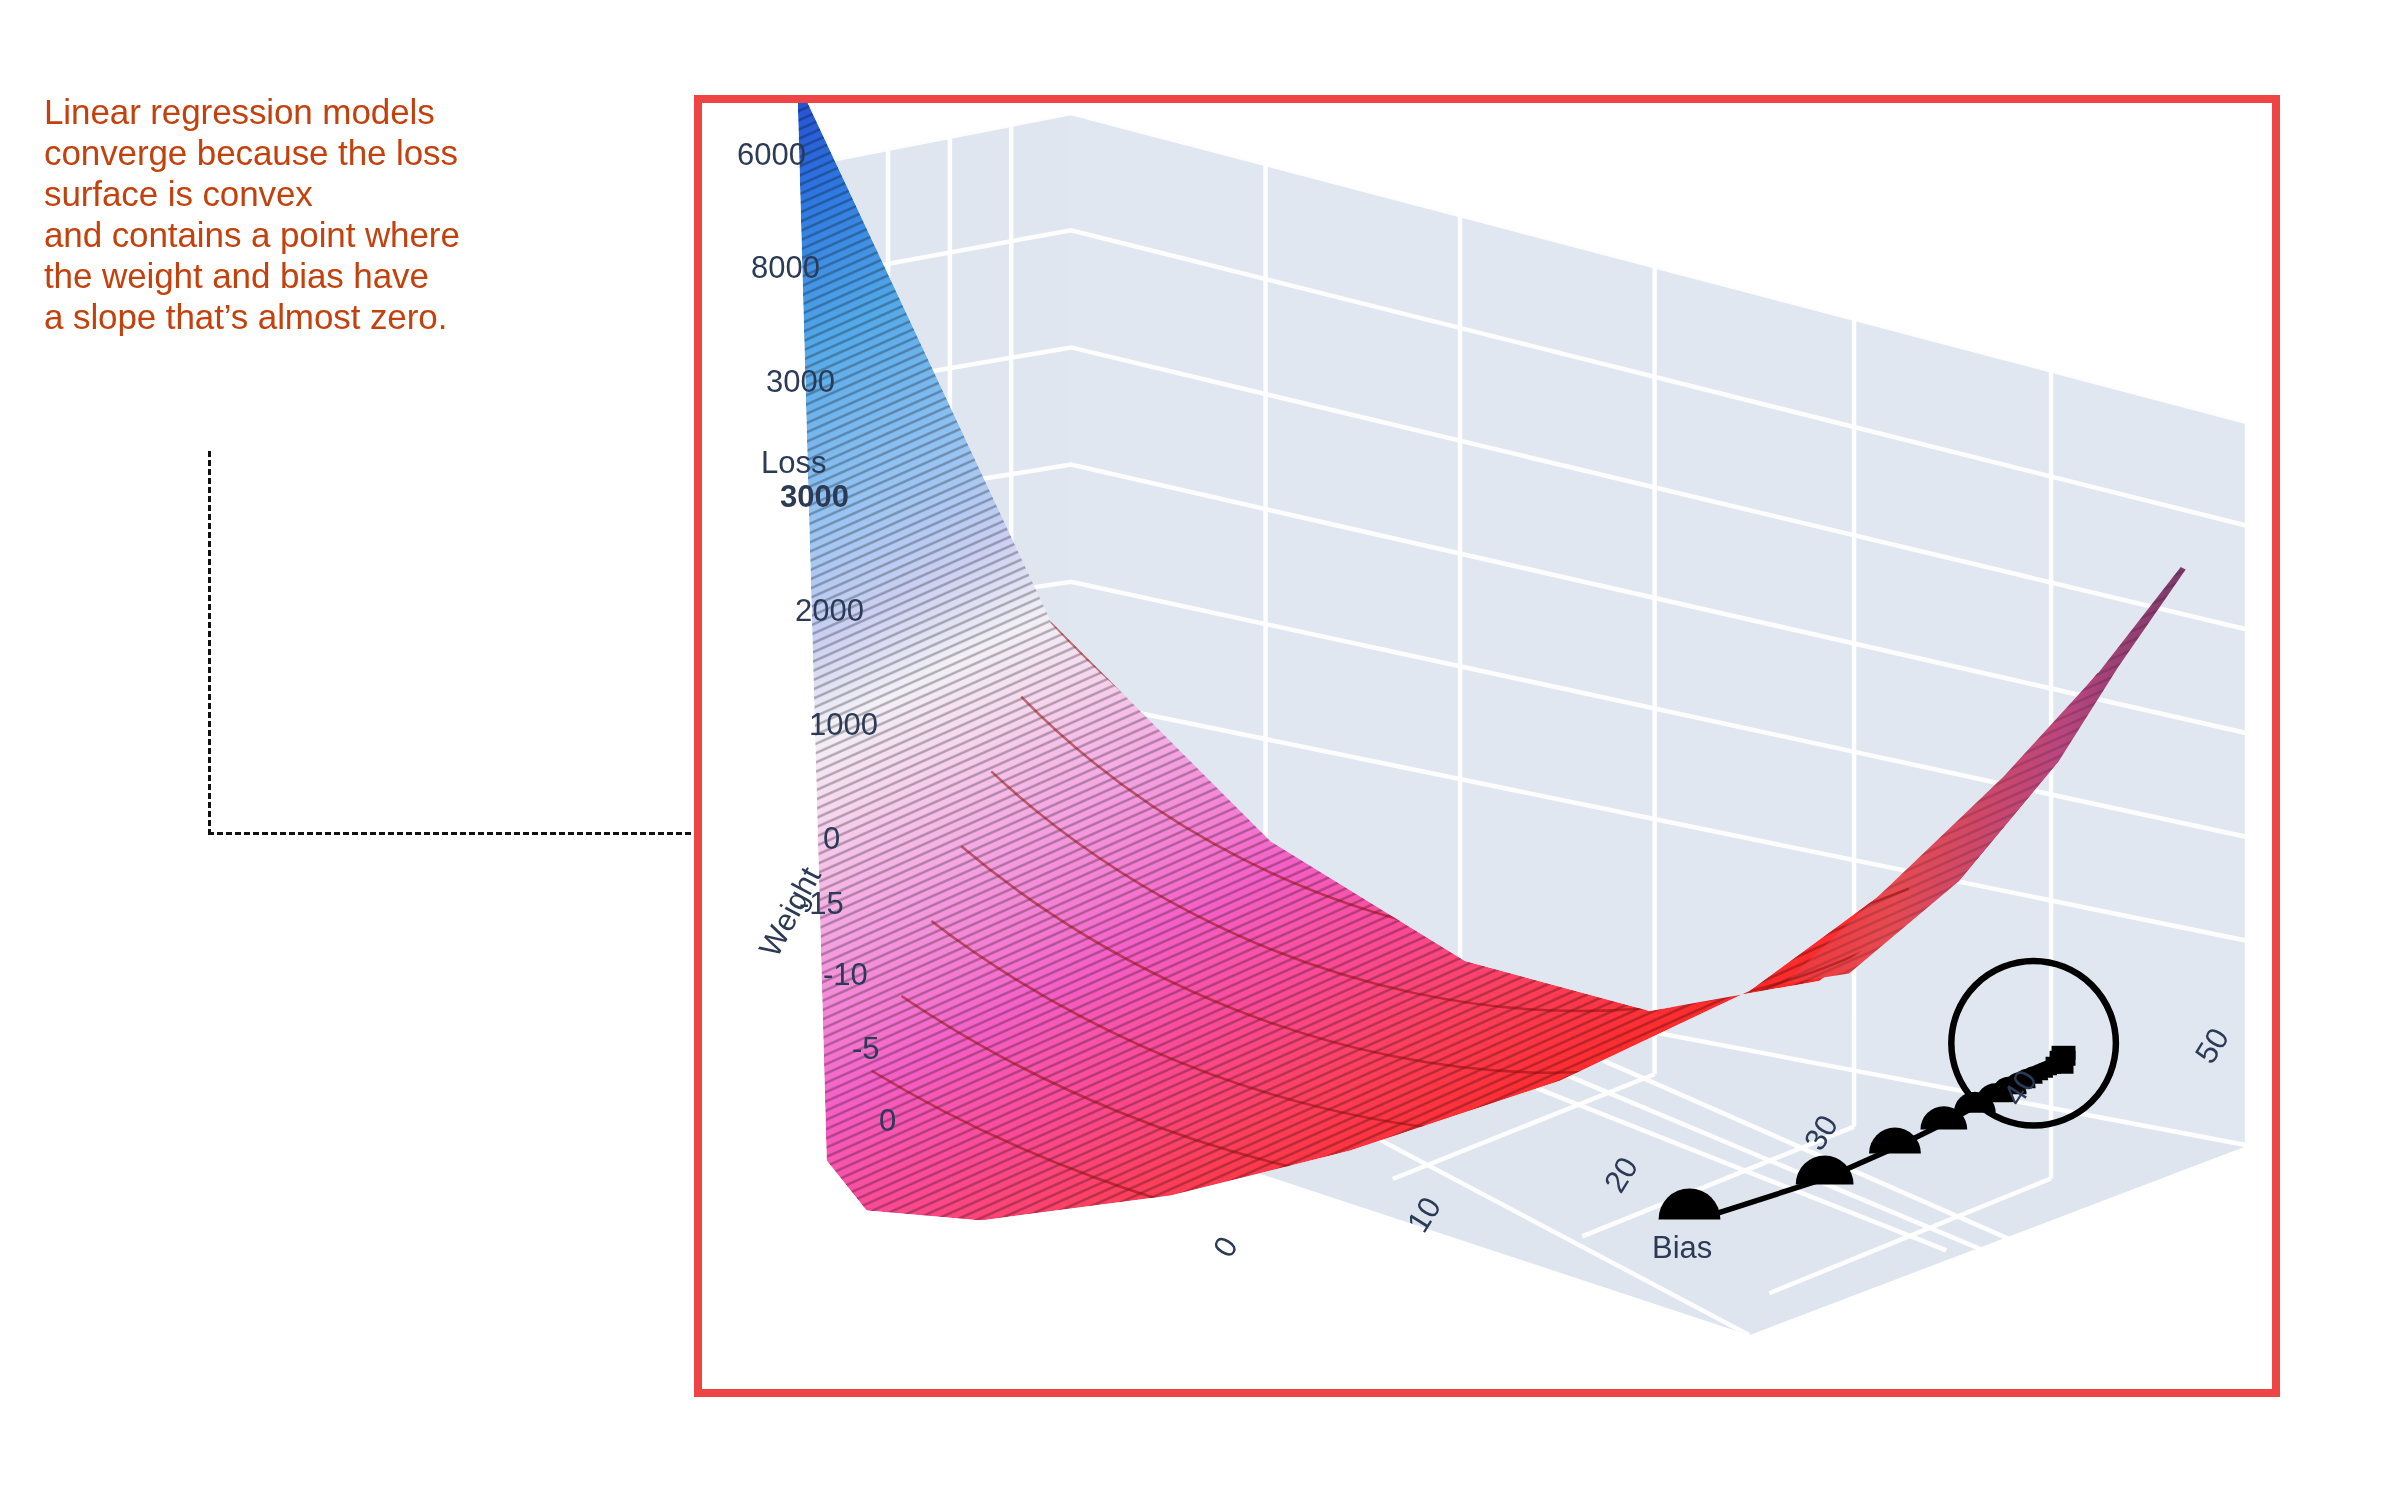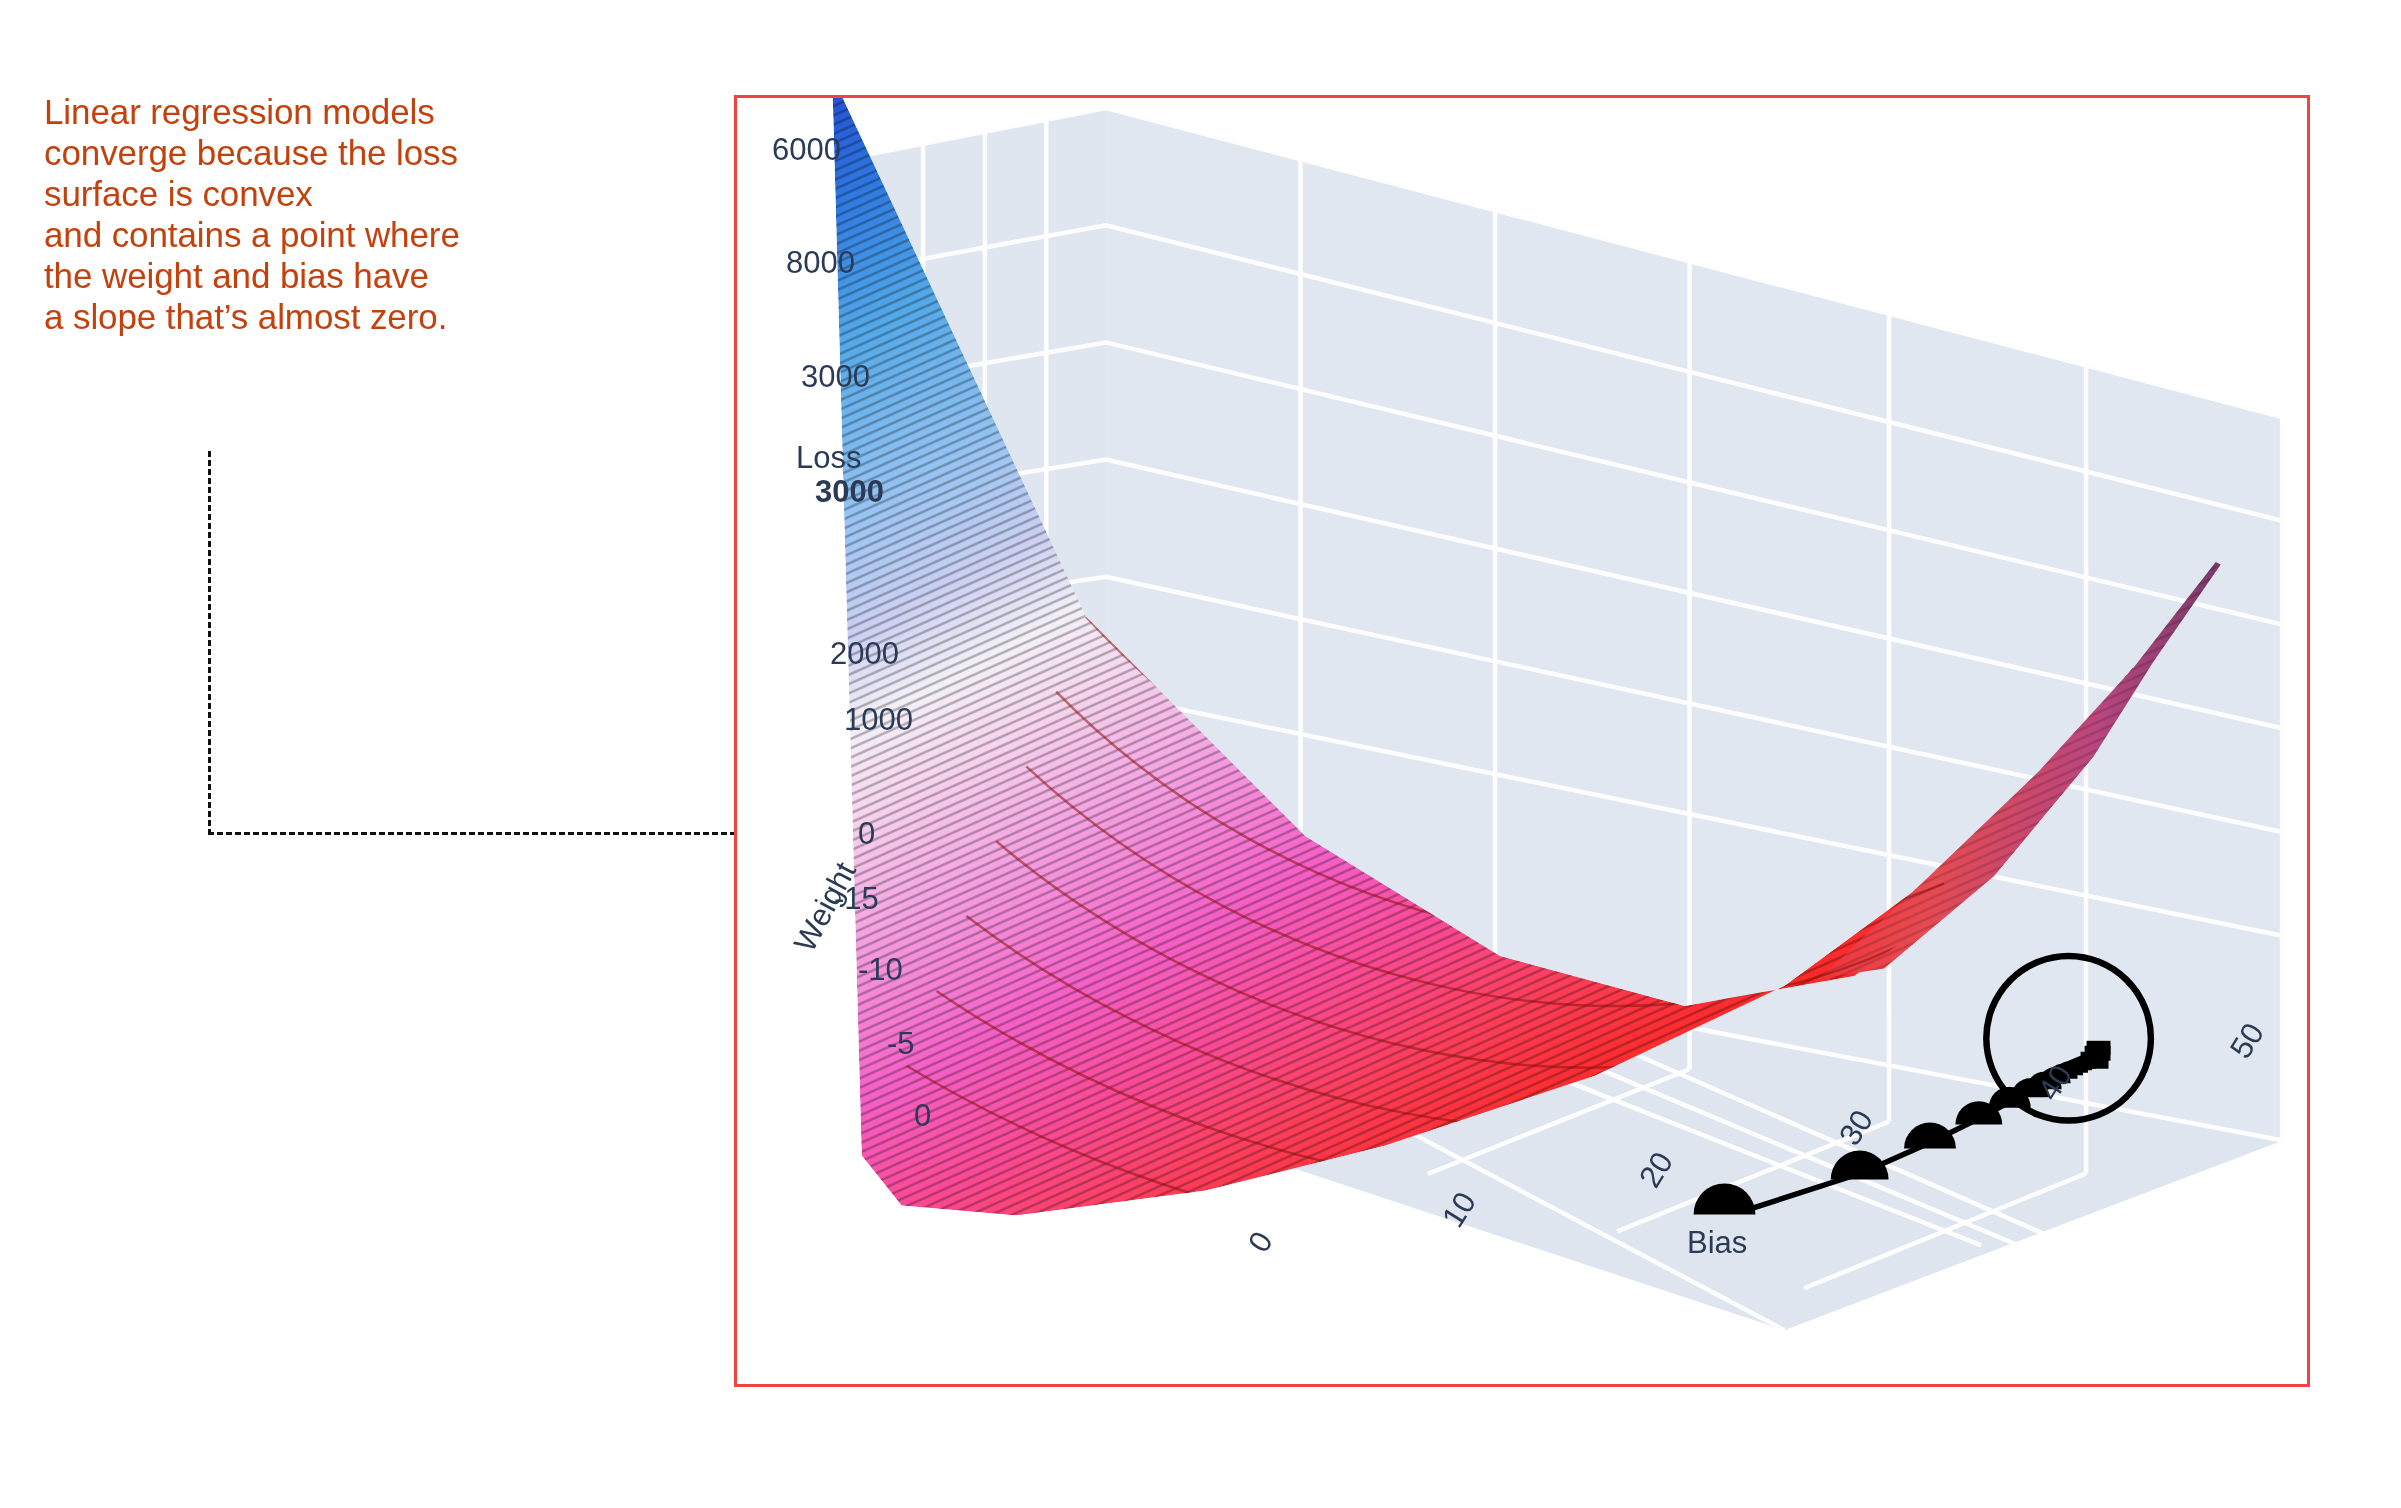--- a/index.html
+++ b/index.html
@@ -23,23 +23,23 @@
   #leader-horz{
     position:absolute;left:208px;top:832px;height:0;width:1464px;
     border-top:3.5px dashed #111;
   }
   #leader-arrow{
     position:absolute;left:1658px;top:833px;width:30px;height:60px;
   }
 
   
   #figure{
-    position:absolute;left:734px;top:95px;
+    position:absolute;left:694px;top:95px;
     width:1570px;height:1286px;
-    border:3px solid #ef4444;
+    border:8px solid #ef4444;
     background:#ffffff;
     overflow:hidden;
   }
 
   
   #plotsvg{position:absolute;left:0;top:0;width:100%;height:100%;display:block;}
 
   
   .tick{
     position:absolute;color:#2b3a55;font-size:31px;
@@ -218,21 +218,21 @@
       </g>
     </g>
 
     <circle cx="2670" cy="1885" r="165" fill="none" stroke="#000" stroke-width="13"></circle>
   </svg>
 
   <div class="tick" style="left:35px;top:34px;">6000</div>
   <div class="tick" style="left:49px;top:147px;">8000</div>
   <div class="tick" style="left:64px;top:261px;">3000</div>
   <div class="tick" style="left:78px;top:376px;font-weight:bold;">3000</div>
-  <div class="tick" style="left:93px;top:490px;margin-top:48px;">2000</div>
+  <div class="tick" style="left:93px;top:490px;">2000</div>
   <div class="tick" style="left:107px;top:604px;">1000</div>
   <div class="tick" style="left:121px;top:718px;">0</div>
   <div class="axname" style="left:20px;top:342px;margin-left:39px;">Loss</div>
 
   <div class="tick" style="left:97px;top:783px;">-15</div>
   <div class="tick" style="left:121px;top:854px;">-10</div>
   <div class="tick" style="left:150px;top:928px;">-5</div>
   <div class="tick" style="left:177px;top:1000px;">0</div>
   <div class="axname" style="left:50px;top:843px;transform:rotate(-62deg);transform-origin:left top;">Weight</div>
 

